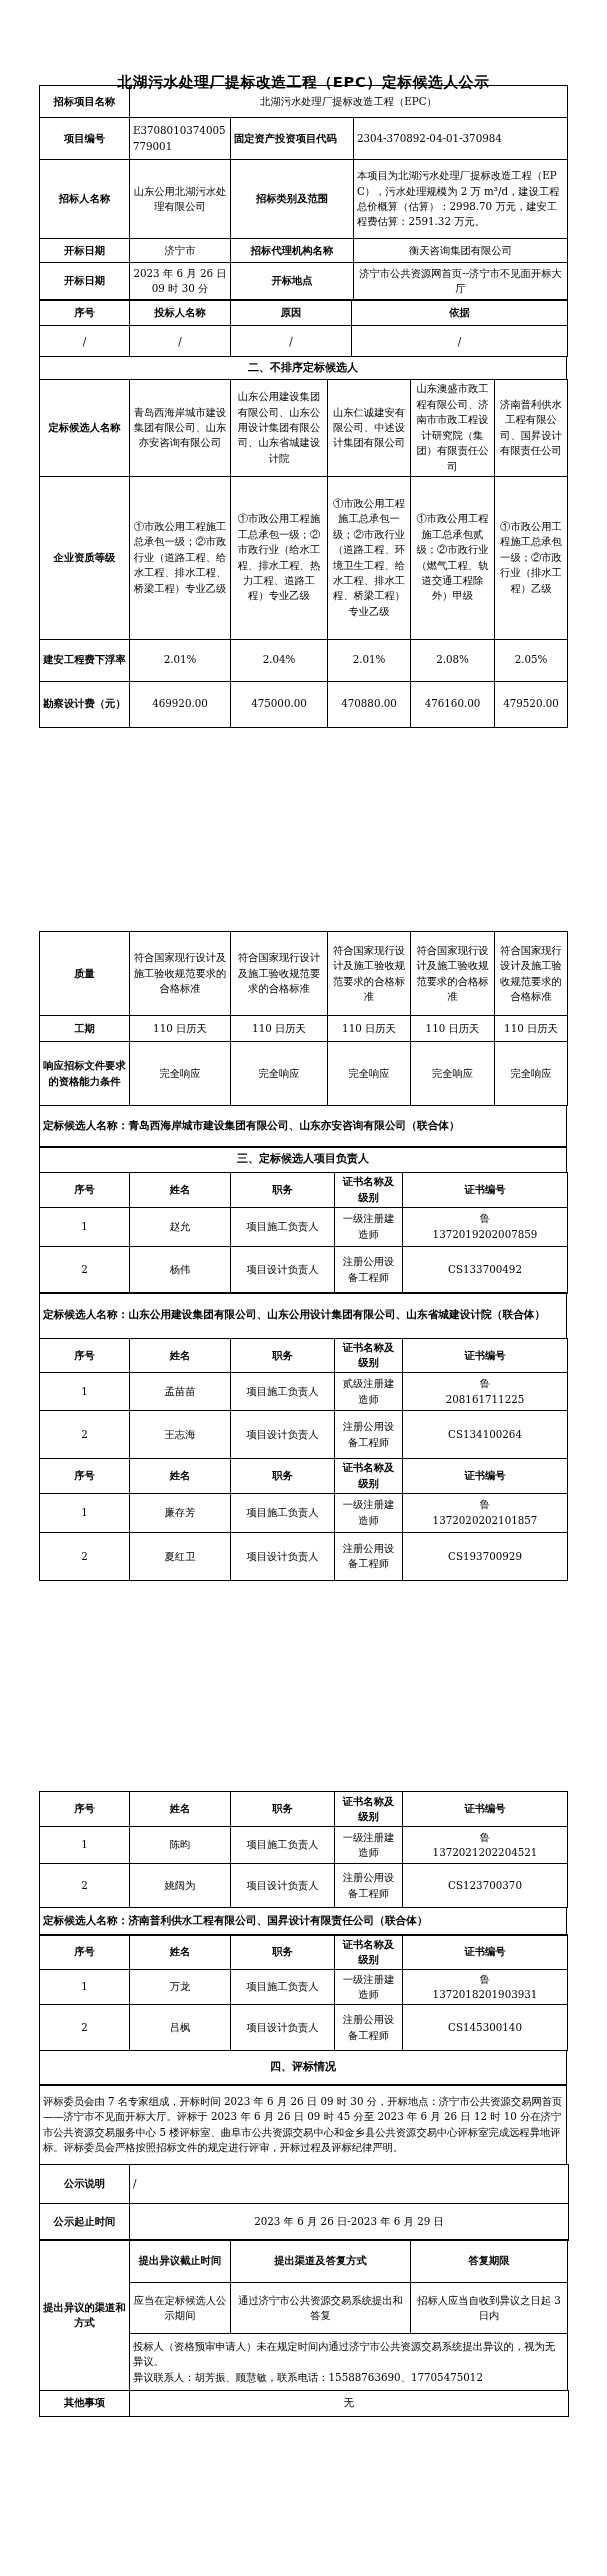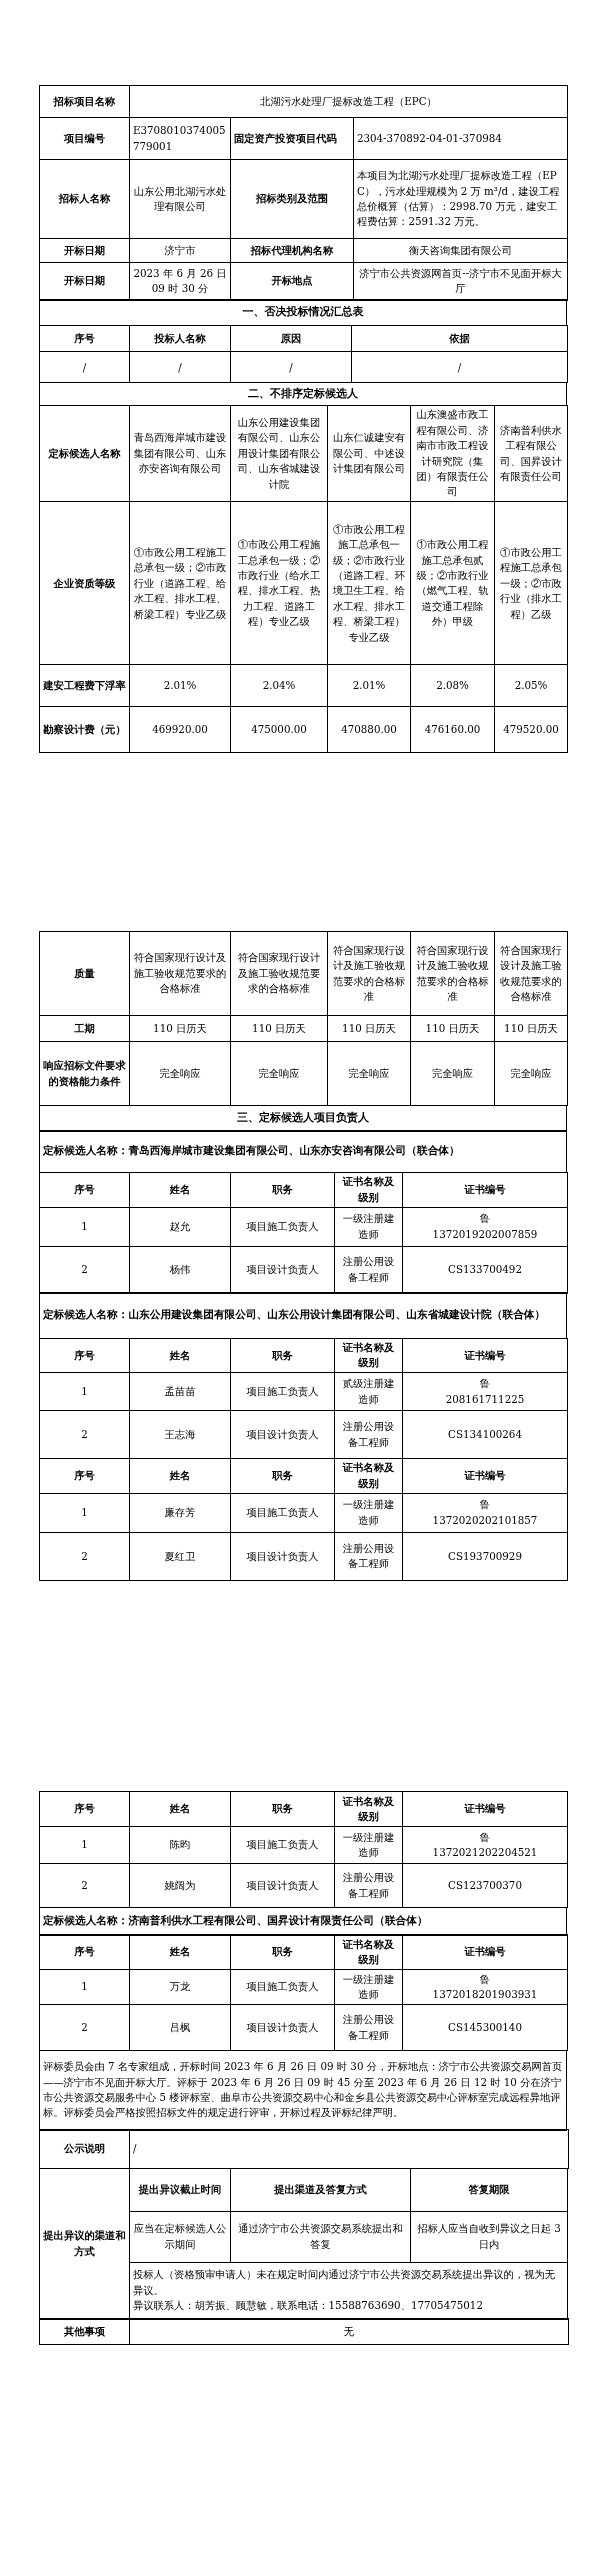--- a/index.html
+++ b/index.html
@@ -18,20 +18,21 @@
   .left{text-align:left;}
   .sechdr{font-weight:bold;font-size:11px;}
   .nameline{font-weight:bold;text-align:left;font-size:10.7px;}
   .pre{white-space:pre-line;}
 </style>
 </head>
 <body>
 
 <div id="canvas">
 
+  <div class="doc-title">北湖污水处理厂提标改造工程（EPC）定标候选人公示</div>
 
   <div class="page p1">
 
     <table>
       <colgroup>
           <col style="width:90px">
           <col style="width:101px">
           <col style="width:123px">
           <col style="width:214px">
         </colgroup>
@@ -60,27 +61,20 @@
       </tr>
       <tr style="height:38px">
         <td class="lbl">开标日期</td>
         <td class="val">2023 年 6 月 26 日 09 时 30 分</td>
         <td class="lbl">开标地点</td>
         <td class="val">济宁市公共资源网首页--济宁市不见面开标大厅</td>
       </tr>
     </tbody>
       </table>
 
-    <table class="stack">
-      <tbody>
-          <tr style="height:26.4px">
-        <td class="sechdr">一、否决投标情况汇总表</td>
-      </tr>
-    </tbody>
-      </table>
 
     <table class="stack">
       <colgroup>
           <col style="width:90px">
           <col style="width:101px">
           <col style="width:121px">
           <col style="width:216px">
         </colgroup>
       <tbody>
           <tr style="height:26.4px">
@@ -186,30 +180,30 @@
         <td class="val">完全响应</td>
         <td class="val">完全响应</td>
         <td class="val">完全响应</td>
         <td class="val">完全响应</td>
       </tr>
     </tbody>
       </table>
 
     <table class="stack">
       <tbody>
+          <tr style="height:42px">
+        <td class="nameline">定标候选人名称：青岛西海岸城市建设集团有限公司、山东亦安咨询有限公司（联合体）</td>
+      </tr>
+    </tbody>
+      </table>
+
+    <table class="stack">
+      <tbody>
           <tr style="height:26px">
         <td class="sechdr">三、定标候选人项目负责人</td>
-      </tr>
-    </tbody>
-      </table>
-
-    <table class="stack">
-      <tbody>
-          <tr style="height:42px">
-        <td class="nameline">定标候选人名称：青岛西海岸城市建设集团有限公司、山东亦安咨询有限公司（联合体）</td>
       </tr>
     </tbody>
       </table>
 
     <table class="stack">
       <colgroup>
           <col style="width:90px">
           <col style="width:101px">
           <col style="width:104px">
           <col style="width:68px">
@@ -391,38 +385,49 @@
       <tr style="height:46px">
         <td class="val">2</td>
         <td class="val">吕枫</td>
         <td class="val">项目设计负责人</td>
         <td class="val">注册公用设备工程师</td>
         <td class="val pre">CS145300140</td>
       </tr>
     </tbody>
       </table>
 
+    <table class="stack">
+      <tbody>
+          <tr style="height:35px">
+        <td class="sechdr">四、评标情况</td>
+      </tr>
+    </tbody>
+      </table>
 
     <table class="stack">
       <tbody>
           <tr style="height:80px">
         <td class="val left">评标委员会由 7 名专家组成，开标时间 2023 年 6 月 26 日 09 时 30 分，开标地点：济宁市公共资源交易网首页——济宁市不见面开标大厅。评标于 2023 年 6 月 26 日 09 时 45 分至 2023 年 6 月 26 日 12 时 10 分在济宁市公共资源交易服务中心 5 楼评标室、曲阜市公共资源交易中心和金乡县公共资源交易中心评标室完成远程异地评标。评标委员会严格按照招标文件的规定进行评审，开标过程及评标纪律严明。</td>
       </tr>
     </tbody>
       </table>
 
     <table class="stack">
       <colgroup>
           <col style="width:90px">
           <col style="width:439px">
         </colgroup>
       <tbody>
           <tr style="height:39px">
         <td class="lbl">公示说明</td>
         <td class="val left">/</td>
+      </tr>
+      <tr style="height:37px">
+        <td class="lbl">公示起止时间</td>
+        <td class="val">2023 年 6 月 26 日-2023 年 6 月 29 日</td>
       </tr>
     </tbody>
       </table>
 
     <table class="stack">
       <colgroup>
           <col style="width:90px">
           <col style="width:101px">
           <col style="width:180px">
           <col style="width:157px">

